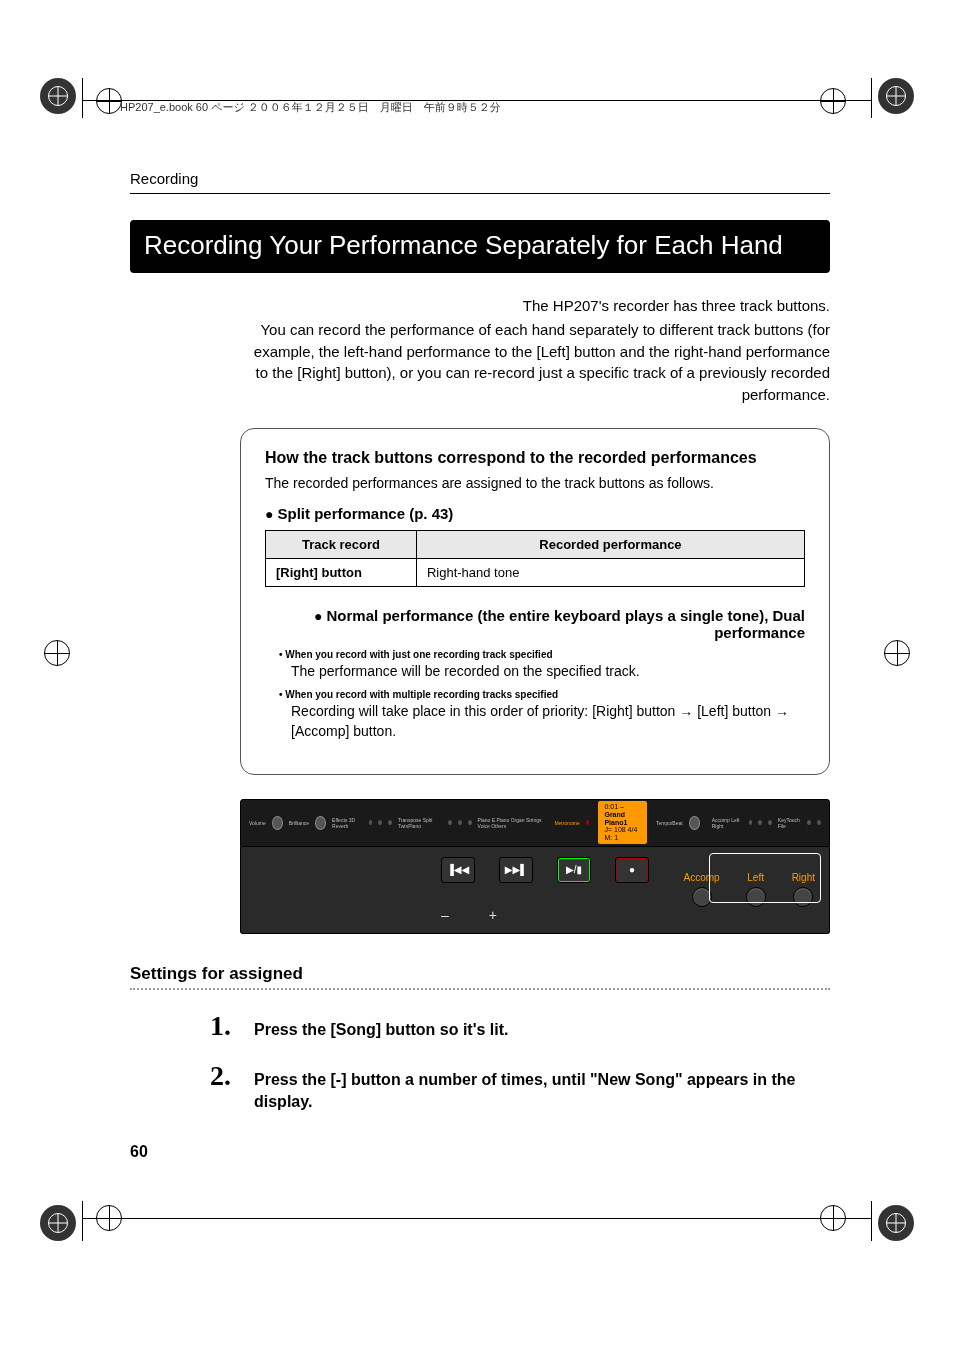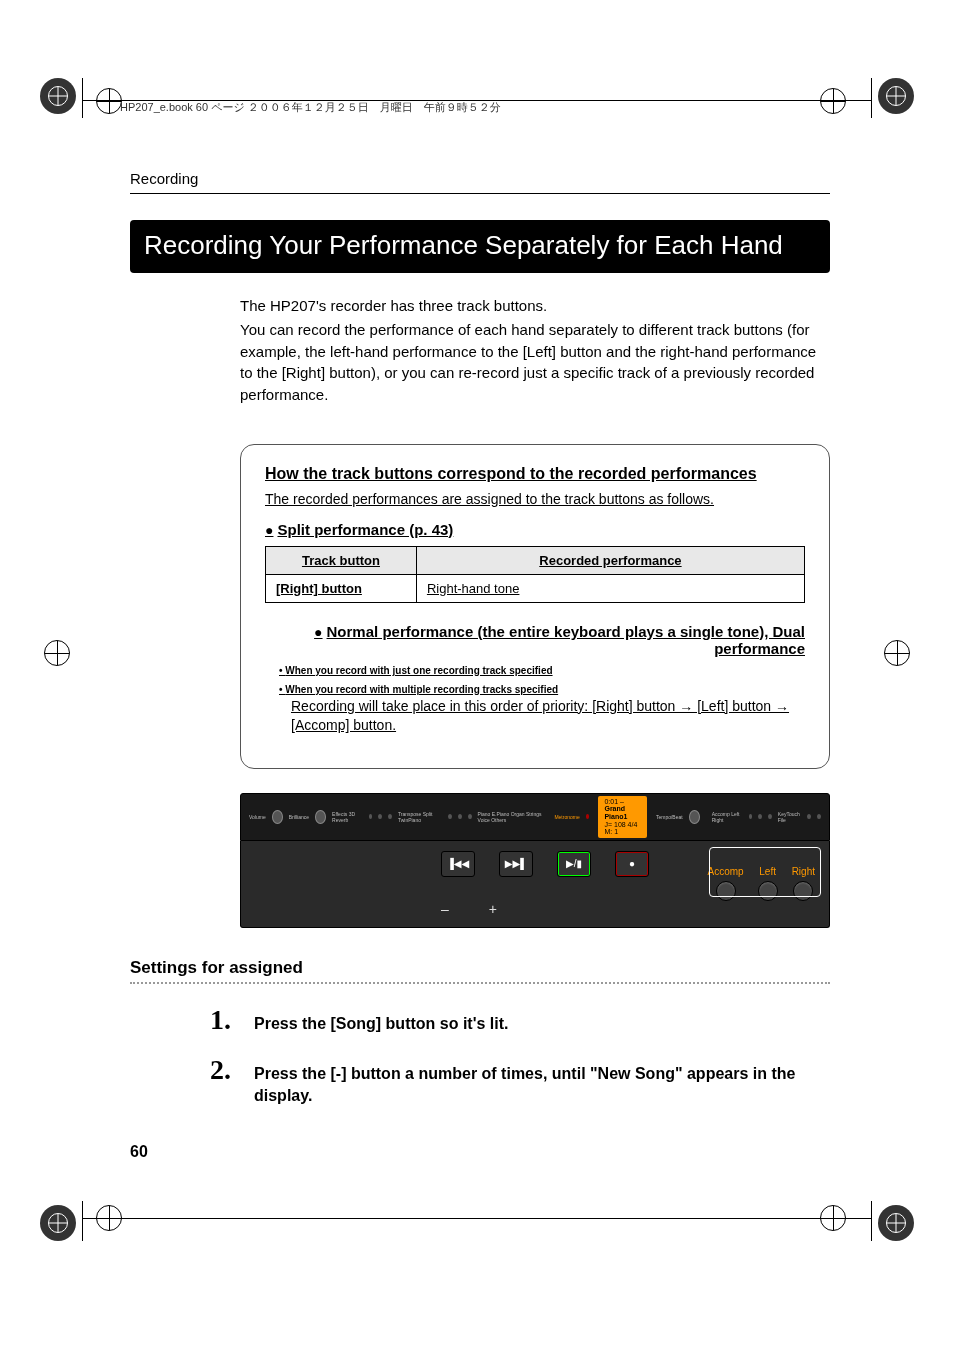--- a/index.html
+++ b/index.html
@@ -73,31 +73,31 @@
     font-size: 26px;
     font-weight: 500;
     padding: 10px 27px 12px 14px;
     border-radius: 4px;
     margin-bottom: 22px;
   }
   .intro {
     margin-left: 110px;
     font-size: 15px;
     line-height: 1.45;
-    margin-bottom: 38px;
+    margin-bottom: 22px;
+    text-align: right;
   }
   .intro p { margin: 0 0 2px 0; }
 
   .info-box {
     margin-left: 110px;
     border: 1px solid #555;
     border-radius: 14px;
     padding: 20px 24px 24px 24px;
     margin-bottom: 24px;
-    text-decoration: underline;
   }
   .info-box h3 {
     font-size: 16px;
     font-weight: bold;
     margin: 0 0 8px 0;
   }
   .info-box .desc {
     font-size: 14px;
     margin: 0 0 14px 0;
   }
@@ -182,21 +182,21 @@
   .plusminus{position:absolute;left:200px;top:60px;display:flex;gap:40px;color:#ddd;font-size:14px;}
   .callout-box {
     position:absolute;
     border:1px solid #fff;
     width:110px;
     height:48px;
     top:6px;
     right:8px;
     border-radius:4px;
   }
-  .track-btn-group{display:flex;gap:14px;align-items:center;}
+  .track-btn-group{display:flex;gap:26px;align-items:center;}
   .track-btn{display:flex;flex-direction:column;align-items:center;gap:4px;}
   .track-btn .lbl{color:#f90;font-size:10px;}
   .track-btn .b{width:18px;height:18px;border-radius:50%;background:#444;border:1px solid #000;box-shadow:inset 0 1px 2px rgba(255,255,255,.2);}
 
   .subsection {
     font-size: 17px;
     font-weight: bold;
     margin: 10px 0 2px 0;
   }
   .dotted {
@@ -279,33 +279,34 @@
 
   <div class="info-box">
     <h3>How the track buttons correspond to the recorded performances</h3>
     <p class="desc">The recorded performances are assigned to the track buttons as follows.</p>
 
     <div class="bullet-row"><span class="dot">●</span><span>Split performance (p. 43)</span></div>
 
     <table class="track">
       <tbody>
           <tr>
-        <th>Track button</th>
+        <th>Track record</th>
         <th>Recorded performance</th>
       </tr>
       <tr>
         <td style="font-weight:bold;">[Right] button</td>
         <td>Right-hand tone</td>
       </tr>
     </tbody>
       </table>
 
     <div class="bullet-row" style="margin-top:20px;text-align:right;"><span class="dot">●</span><span>Normal performance (the entire keyboard plays a single tone), Dual performance</span></div>
 
     <div class="sub-bullet">When you record with just one recording track specified</div>
+    <p class="sub-text">The performance will be recorded on the specified track.</p>
 
     <div class="sub-bullet">When you record with multiple recording tracks specified</div>
     <p class="sub-text">Recording will take place in this order of priority: [Right] button → [Left] button → [Accomp] button.</p>
   </div>
 
   <div class="panel-figure">
     <div class="panel-top">
       <span class="lbl">Volume</span>
         <div class="knob-small"></div>
       <span class="lbl">Brilliance</span>

